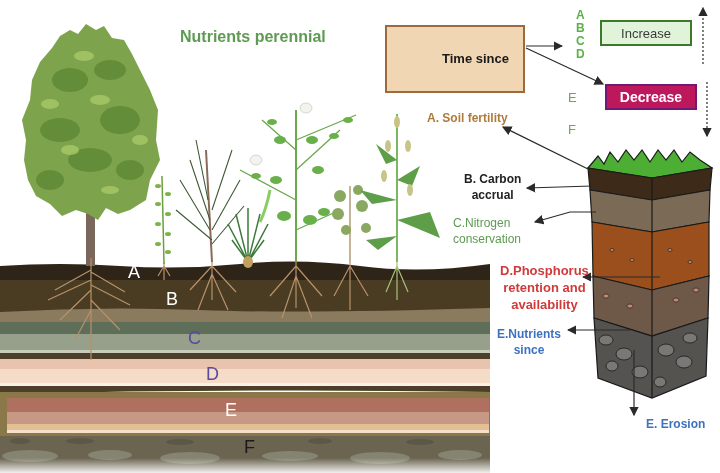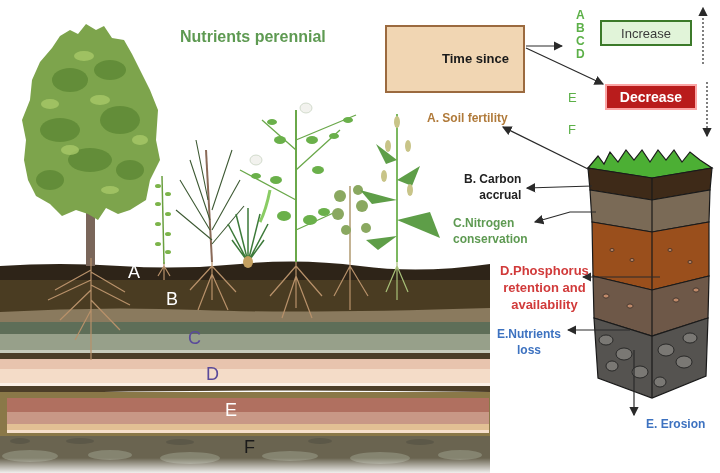--- a/index.html
+++ b/index.html
@@ -3,27 +3,27 @@
 <meta charset="utf-8">
 <style>
   html, body { margin:0; padding:0; background:#ffffff; }
   body { width:720px; height:473px; position:relative; overflow:hidden; font-family:"Liberation Sans", sans-serif; }
   .abs { position:absolute; }
   #scene { position:absolute; left:0; top:0; width:720px; height:473px; }
   .lbl { position:absolute; font-family:"Liberation Sans", sans-serif; white-space:nowrap; line-height:1.1; }
   .title { left:180px; top:28px; font-size:16px; font-weight:bold; color:#5e9a52; }
   .time-box { left:385px; top:25px; width:140px; height:68px; background:#f1d6b3; border:2px solid #9b6a3f; box-sizing:border-box; display:flex; align-items:center; justify-content:center; text-align:center; font-weight:bold; font-size:13px; color:#1a1a1a; line-height:1.2;padding-left:41px; }
   .inc-box { left:600px; top:20px; width:92px; height:26px; background:#e1f4d9; border:2px solid #3c7a2a; box-sizing:border-box; display:flex; align-items:center; justify-content:center; font-size:13px; color:#3a3a3a; }
-  .dec-box { left:605px; top:84px; width:92px; height:26px; background:#b91c1c; border:2px solid #fca5a5; box-sizing:border-box; display:flex; align-items:center; justify-content:center; font-size:14px; color:#ffffff; font-weight:bold; }
+  .dec-box { left:605px; top:84px; width:92px; height:26px; background:#be185d; border:2px solid #701a75; box-sizing:border-box; display:flex; align-items:center; justify-content:center; font-size:14px; color:#ffffff; font-weight:bold; }
   .letters { left:576px; top:9px; font-size:12px; font-weight:bold; color:#5cb048; line-height:13px; text-align:center; }
   .letter-e { left:568px; top:91px; font-size:13px; color:#5cb048; }
   .letter-f { left:568px; top:123px; font-size:13px; color:#5cb048; }
   .lab-a { left:415px; top:112px; font-size:12px; font-weight:bold; color:#b07a3a; }
-  .lab-b { left:464px; top:172px; font-size:12px; font-weight:bold; color:#222; text-align:right; line-height:1.3; }
-  .lab-c { left:453px; top:216px; font-size:12px; font-weight:bold; color:#5e9a52; line-height:1.3; }
+  .lab-b { left:464px; top:172px; font-size:12px; font-weight:bold; color:#222; text-align:center; line-height:1.3; }
+  .lab-c { left:453px; top:216px; font-size:12px; font-weight:normal; color:#5e9a52; line-height:1.3; }
   .lab-d { left:500px; top:263px; font-size:13px; font-weight:bold; color:#d13a3a; text-align:center; line-height:1.3; }
   .lab-e { left:497px; top:327px; font-size:12px; font-weight:bold; color:#3d72c0; text-align:center; line-height:1.3; }
   .lab-er { left:614px; top:418px; font-size:12px; font-weight:bold; color:#3d72c0;margin-left:32px; }
   .layer-lbl { font-size:18px; }
 </style>
 </head>
 <body>
 
 <svg id="scene" viewBox="0 0 720 473" xmlns="http://www.w3.org/2000/svg">
   <defs>
@@ -255,21 +255,21 @@
   <div>C.Nitrogen</div>
   <div>conservation</div>
 </div>
 <div class="lbl lab-d" style="color: rgb(209, 58, 58);">
   <div>D.Phosphorus</div>
   <div>retention and</div>
   <div>availability</div>
 </div>
 <div class="lbl lab-e" style="color: rgb(61, 114, 192);">
   <div>E.Nutrients</div>
-  <div>loss</div>
+  <div>since</div>
 </div>
 <div class="lbl lab-er" style="color: rgb(61, 114, 192);">E. Erosion</div>
 
 <div class="lbl layer-lbl" style="left: 128px; top: 263px; color: rgb(255, 255, 255);">A</div>
 <div class="lbl layer-lbl" style="left: 166px; top: 290px; color: rgb(255, 255, 255);">B</div>
 <div class="lbl layer-lbl" style="left: 188px; top: 329px; color: rgb(90, 74, 154);">C</div>
 <div class="lbl layer-lbl" style="left: 206px; top: 365px; color: rgb(90, 74, 154);">D</div>
 <div class="lbl layer-lbl" style="left: 225px; top: 401px; color: rgb(255, 255, 255);">E</div>
 <div class="lbl layer-lbl" style="left: 244px; top: 438px; color: rgb(26, 26, 26);">F</div>
 

